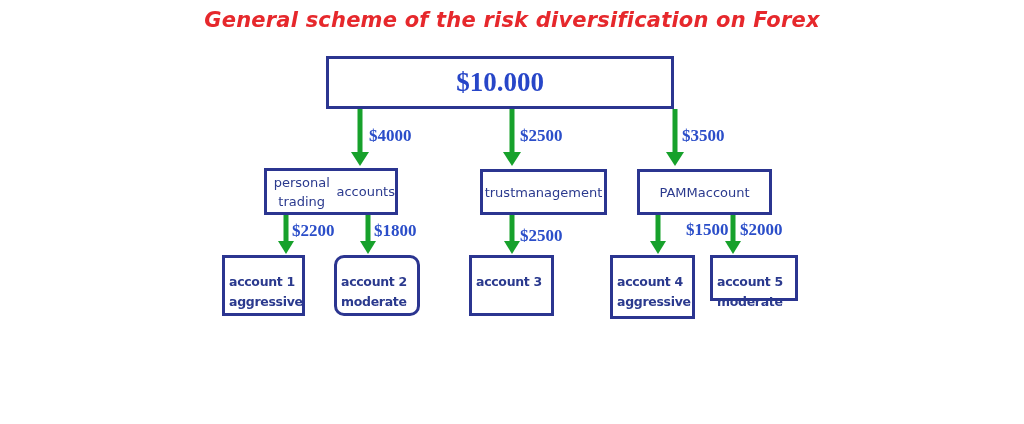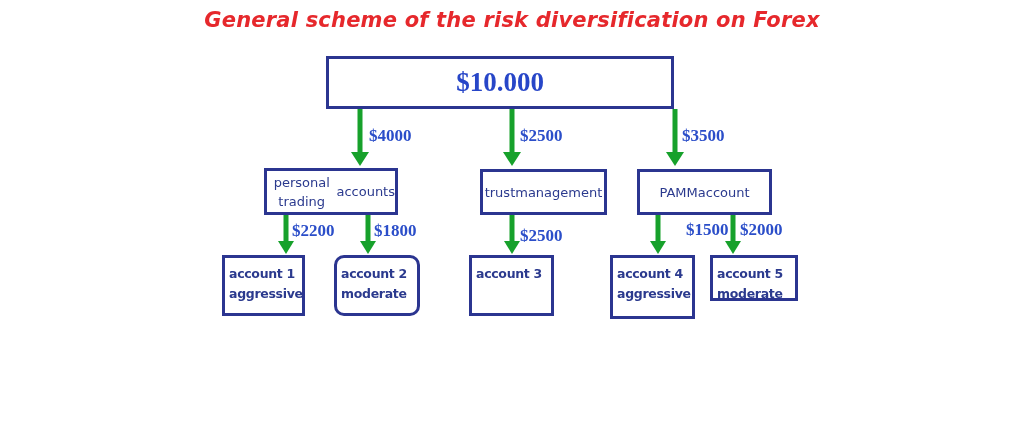--- a/index.html
+++ b/index.html
@@ -77,21 +77,21 @@
     line-height: 19px;
     color: #2b3a8e;
   }
   .node span { display: block; }
   .acct {
     font-weight: 700;
     font-size: 12.5px;
     line-height: 20px;
     color: #2b3a8e;
     text-align: left;
-    padding: 6px 1px 0 4px;
+    padding: 14px 1px 0 4px;
     letter-spacing: -0.3px;
   }
   .acct span { display: block; white-space: nowrap; }
   
   .node-personal { left: 264px; top: 168px; width: 134px; height: 47px; }
   .node-trust    { left: 452px; top: 169px; width: 127px; height: 46px; margin-left: 28px; }
   .node-pamm     { left: 637px; top: 169px; width: 135px; height: 46px; }
   
   .acct-1 { left: 222px; top: 255px; width: 83px; height: 61px; }
   .acct-2 { left: 334px; top: 255px; width: 86px; height: 61px; border-radius: 10px; }

